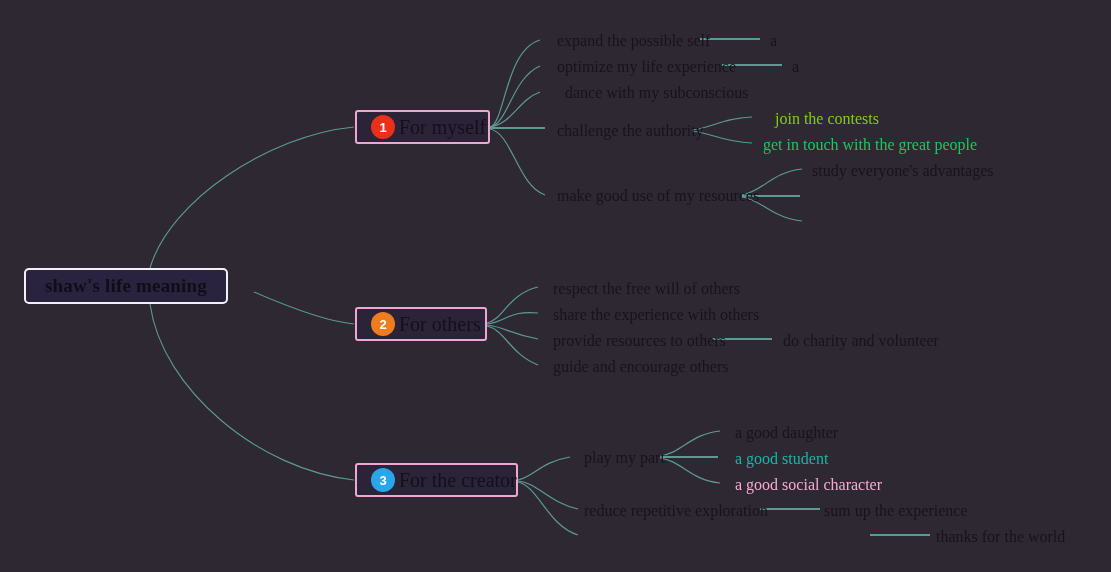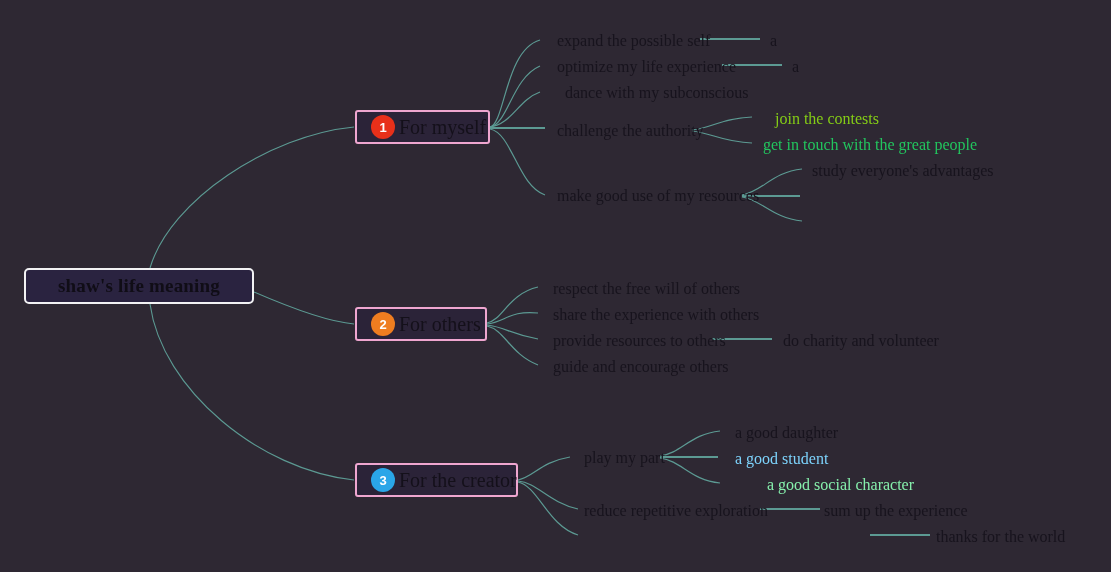--- a/index.html
+++ b/index.html
@@ -21,21 +21,21 @@
     width: 1111px;
     height: 572px;
     pointer-events: none;
   }
 
   
   .root-node {
     position: absolute;
     left: 24px;
     top: 268px;
-    width: 230px;
+    width: 204px;
     height: 36px;
     box-sizing: border-box;
     background: #2a2340;
     border: 2px solid #f2f2f4;
     border-radius: 5px;
     display: flex;
     align-items: center;
     justify-content: center;
   }
   .root-label {
@@ -188,21 +188,21 @@
   <div class="node-text sub" style="left: 783px; top: 333px; color: rgb(23, 19, 29); text-align: center;">do charity and volunteer</div>
   <div class="node-text" style="left: 553px; top: 359px; color: rgb(23, 19, 29);">guide and encourage others</div>
 
   <div class="branch-node" style="left:355px; top:463px; width:163px;">
     <span class="branch-badge" style="background:#2aa6e8;">3</span>
     <span class="branch-label">For the creator</span>
   </div>
 
   <div class="node-text" style="left: 584px; top: 450px; color: rgb(23, 19, 29);">play my part</div>
   <div class="node-text sub" style="left: 735px; top: 425px; color: rgb(23, 19, 29);">a good daughter</div>
-  <div class="node-text sub" style="left: 735px; top: 451px; color: #7dd3fc;">a good student</div>
-  <div class="node-text sub" style="left: 735px; top: 477px; color: #86efac; margin-left: 32px;">a good social character</div>
+  <div class="node-text sub" style="left: 735px; top: 451px; color: #14b8a6;">a good student</div>
+  <div class="node-text sub" style="left: 735px; top: 477px; color: #f9a8d4;">a good social character</div>
 
   <div class="node-text" style="left: 584px; top: 503px; color: rgb(23, 19, 29);">reduce repetitive exploration</div>
   <div class="node-text sub" style="left: 824px; top: 503px; color: rgb(23, 19, 29);">sum up the experience</div>
 
   <div class="node-text sub" style="left: 936px; top: 529px; color: rgb(23, 19, 29);">thanks for the world</div>
 
 </div>
 
 </body></html>

